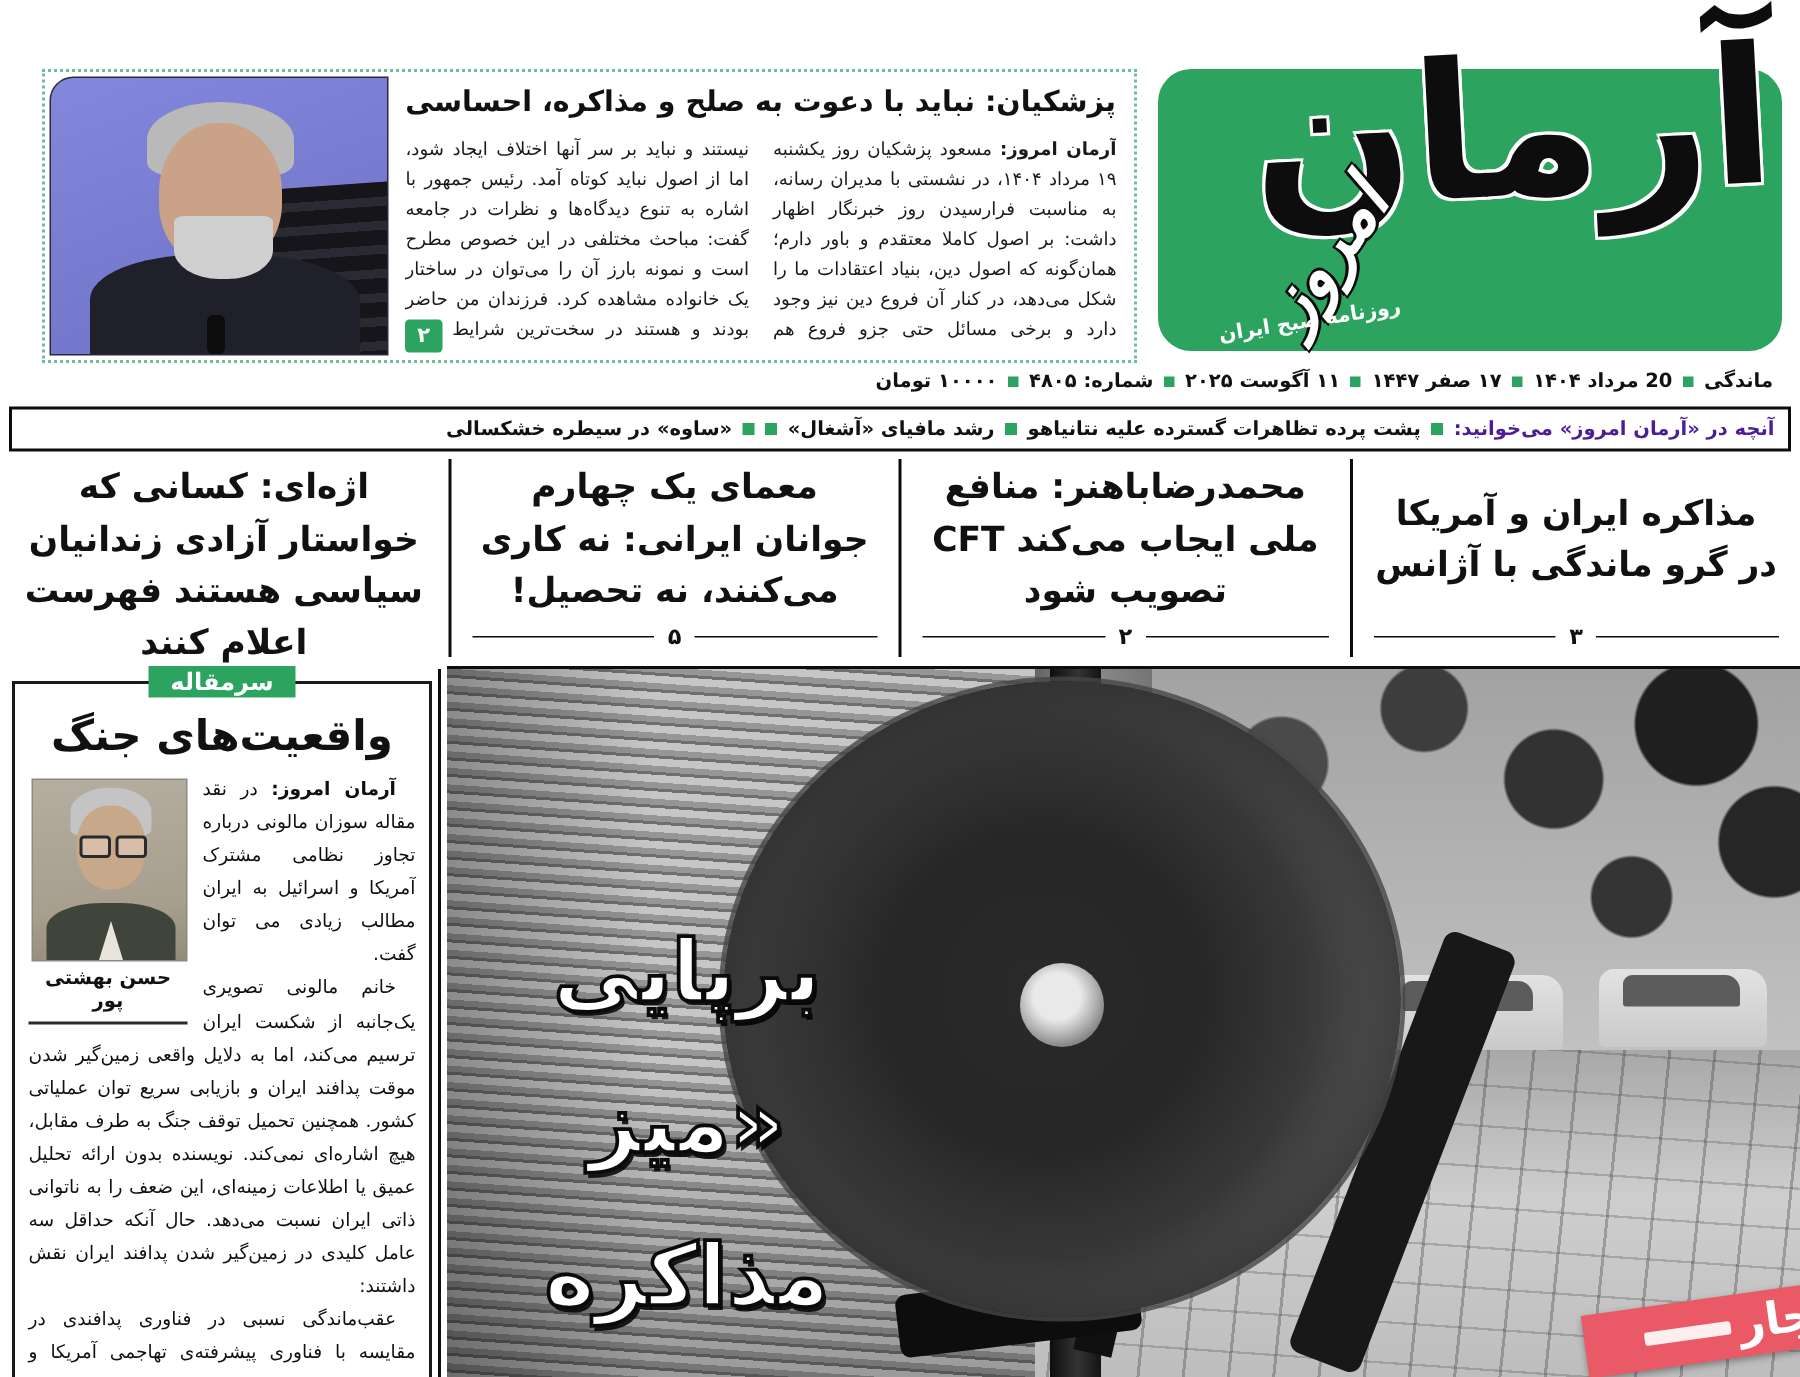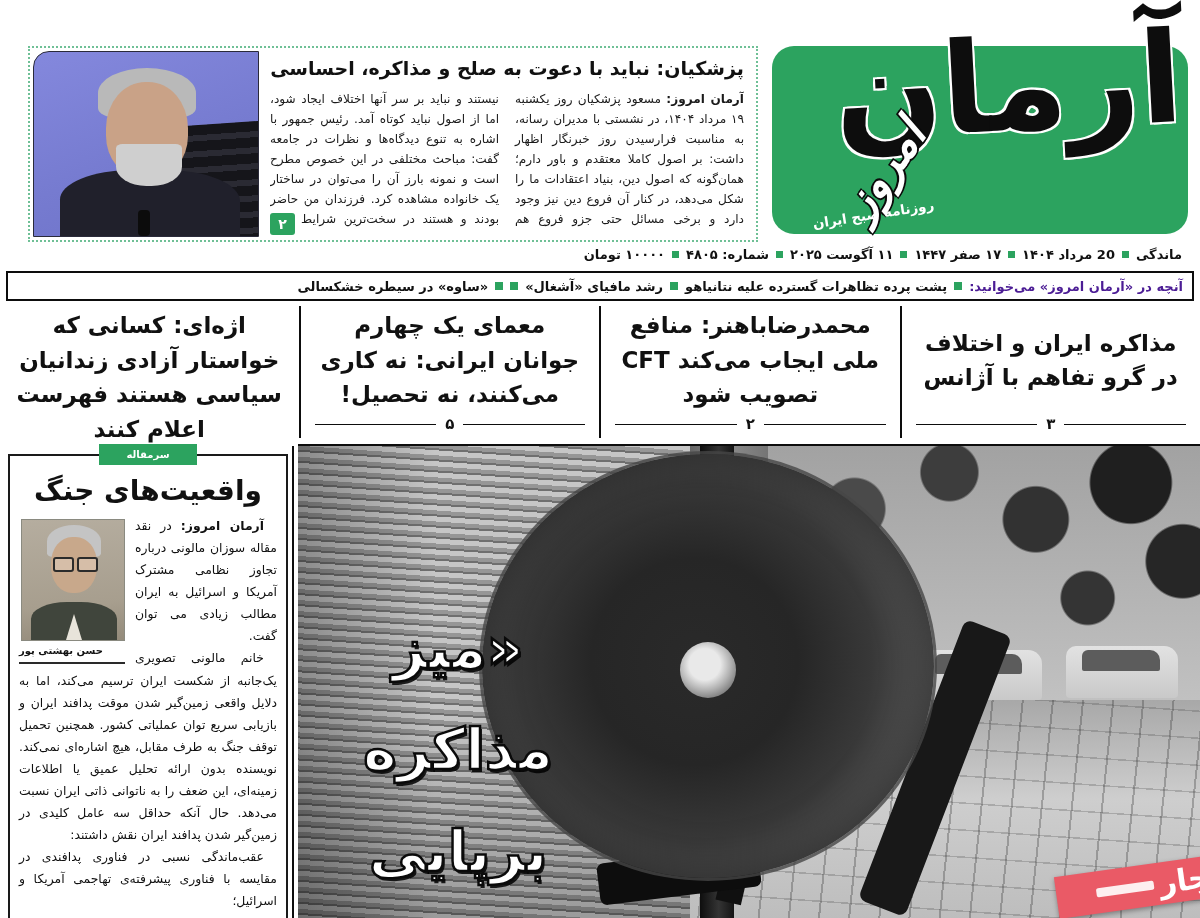--- a/index.html
+++ b/index.html
@@ -57,36 +57,36 @@
   .headrow{position:absolute;top:306px;left:0;width:1200px;height:132px;display:flex;direction:rtl;}
   .headcol{flex:1;display:flex;flex-direction:column;padding:2px 14px 0;border-left:2px solid #0d0d0d;min-width:0;}
   .headcol:last-child{border-left:none;}
   .headcol h2{flex:1;margin:0;font-size:23px;font-weight:bold;line-height:1.5;text-align:center;
     direction:rtl;display:flex;align-items:center;justify-content:center;}
   .pagerule{display:flex;align-items:center;gap:9px;height:24px;margin-bottom:2px;}
   .pagerule .ln{flex:1;border-top:1.6px solid #0d0d0d;}
   .pagerule .num{font-weight:bold;font-size:15px;}
   
   .editorial{position:absolute;left:8px;top:444px;width:280px;}
-  .ed-label{width:98px;height:21px;background:#2ca35f;color:#fff;font-weight:bold;font-size:10px;
+  .ed-label{width:98px;height:21px;background:#2ca35f;color:#fff;font-weight:bold;font-size:16px;
     display:flex;align-items:center;justify-content:center;margin:0 auto;position:relative;z-index:2;}
   .ed-box{border:2px solid #1a1a1a;margin-top:-11px;padding:18px 9px 6px;height:480px;box-sizing:border-box;
     background:#fff;}
   .ed-title{font-size:28px;font-weight:bold;text-align:center;direction:rtl;margin:0 0 8px;}
   .ed-flow{direction:rtl;}
   .ed-photo-wrap{float:left;width:106px;margin:4px 10px 2px 0;}
   .ed-photo{width:102px;height:120px;position:relative;overflow:hidden;border:1px solid #8a8a80;
     background:linear-gradient(175deg,#b5ad9f 0%,#a79e8e 70%,#948b7b 100%);}
   .ed-hair{position:absolute;top:5px;left:25px;width:54px;height:32px;background:#c4c4c4;border-radius:50% 50% 12% 12%;}
   .ed-face{position:absolute;top:17px;left:29px;width:46px;height:56px;background:#c8a88b;border-radius:46%;}
   .ed-g1{position:absolute;top:37px;left:31px;width:17px;height:11px;border:2px solid #2b2b2b;border-radius:3px;background:rgba(255,255,255,.25);}
   .ed-g2{position:absolute;top:37px;left:55px;width:17px;height:11px;border:2px solid #2b2b2b;border-radius:3px;background:rgba(255,255,255,.25);}
   .ed-suit{position:absolute;bottom:-2px;left:9px;width:86px;height:40px;background:#40453c;border-radius:42% 42% 0 0;}
   .ed-shirt{position:absolute;bottom:0;left:44px;width:16px;height:26px;background:#e8e4da;clip-path:polygon(50% 0,100% 100%,0 100%);}
-  .ed-author{text-align:left;font-size:10px;font-weight:bold;padding:4px 0 6px;border-bottom:2.5px solid #2a2a2a;direction:rtl;}
+  .ed-author{text-align:center;font-size:13px;font-weight:bold;padding:4px 0 6px;border-bottom:2.5px solid #2a2a2a;direction:rtl;}
   .ed-body p{margin:0;font-size:12.4px;line-height:1.78;text-align:justify;text-indent:13px;color:#101010;}
   .ed-lead{font-weight:bold;}
   
   .vrule{position:absolute;left:292px;top:446px;height:472px;border-left:2px solid #0d0d0d;}
   
   .photo{position:absolute;left:298px;top:444px;width:902px;height:474px;background:#8d8d8d;
     overflow:hidden;border-top:2px solid #0d0d0d;box-sizing:border-box;}
   .ph-shutter{position:absolute;left:0;top:0;width:392px;height:100%;
     background:
       linear-gradient(90deg,rgba(0,0,0,.30),rgba(0,0,0,0) 35%),
@@ -182,21 +182,21 @@
   <span class="rb-sq"></span>
   <span>رشد مافیای «آشغال»</span>
   <span class="rb-sq"></span>
   <span class="rb-sq"></span>
   <span>«ساوه» در سیطره خشکسالی</span>
 
 </div>
 
 <div class="headrow">
   <div class="headcol">
-    <h2>مذاکره ایران و اختلاف در گرو تفاهم با آژانس</h2>
+    <h2>مذاکره ایران و آمریکا در گرو ماندگی با آژانس</h2>
     <div class="pagerule">
       <span class="ln"></span>
       <span class="num">۳</span>
       <span class="ln"></span>
     </div>
   </div>
   <div class="headcol">
     <h2>محمدرضاباهنر: منافع ملی ایجاب می‌کند CFT تصویب شود</h2>
     <div class="pagerule">
       <span class="ln"></span>
@@ -268,21 +268,21 @@
   <div class="ph-car car4"></div>
   <div class="ph-bin"></div>
   <div class="ph-trunk1"></div>
   <div class="ph-trunkR"></div>
   <div class="ph-pole"></div>
   <div class="ph-arm"></div>
   <div class="ph-foot"></div>
   <div class="ph-horn"></div>
   <div class="ph-driver"></div>
   <div class="ph-overlay">
+    <div>برپایی</div>
     <div>«میز مذاکره</div>
-    <div>برپایی</div>
     <div>با مردم»</div>
   </div>
   <div class="watermark">
     <span class="wm-bar"></span>
     <span class="wm-text">جار</span>
   </div>
 </div>
 
 </body></html>

